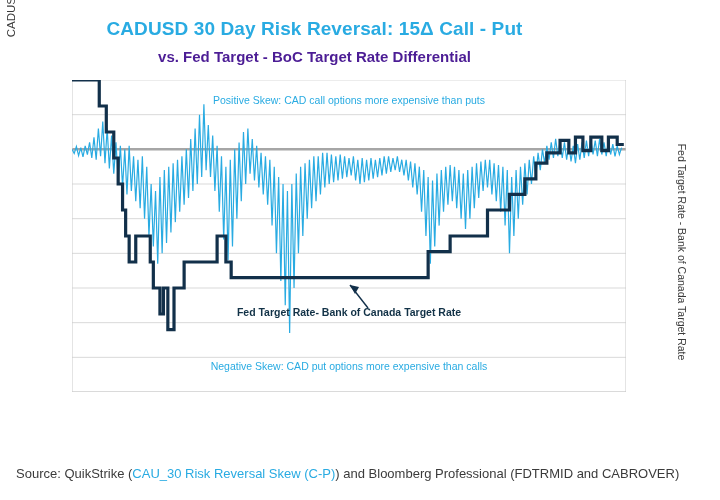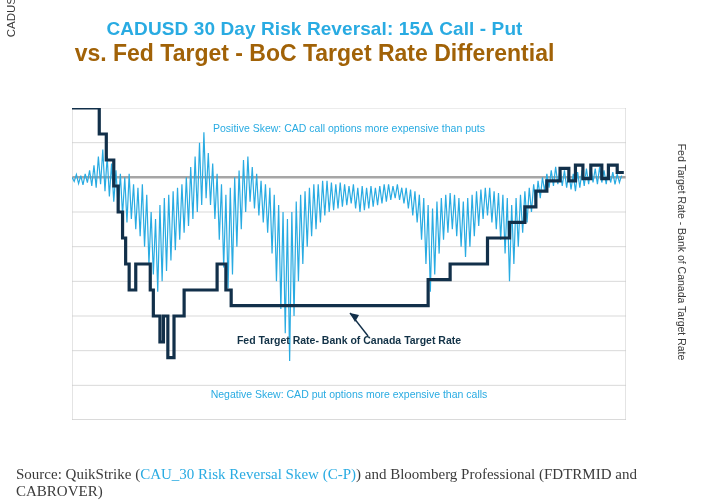--- a/index.html
+++ b/index.html
@@ -27,29 +27,29 @@
     width: 629px;
     text-align: center;
   }
   .title-line1 {
     font-size: 19px;
     font-weight: bold;
     color: #29ABE2;
     letter-spacing: .1px;
   }
   .title-line2 {
-    font-size: 23px;
+    font-size: 15px;
     font-weight: bold;
-    color: #a16207;
-    margin-top: 0;
+    color: #4c1d95;
+    margin-top: 8px;
   }
   .plot-area {
     position: absolute;
     left: 64px;
-    top: 108px;
+    top: 80px;
     width: 594px;
     height: 312px;
     padding-left: 8px;
   }
   svg.chart-svg {
     display: block;
   }
   .axis-label-left {
     position: absolute;
     left: 2px;
@@ -73,23 +73,22 @@
     transform-origin: 18px 18px;
     font-size: 10.5px;
     color: #3b3b3b;
     text-align: center;
     line-height: 18px;
   }
   .source-note {
     position: absolute;
     left: 16px;
     top: 466px;
-    font-size: 15px;
+    font-size: 13px;
     color: #3b3b3b;
-    font-family: Liberation Serif, serif;
   }
   .source-note .hl {
     color: #29ABE2;
   }
   .ann-positive, .ann-negative {
     fill: #29ABE2;
     font-size: 10.5px;
     font-family: "Liberation Sans", sans-serif;
   }
   .ann-series {

